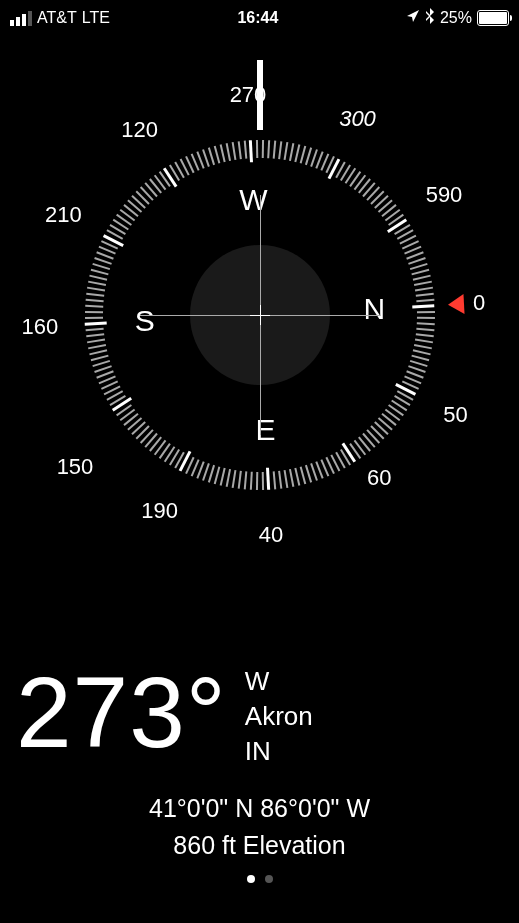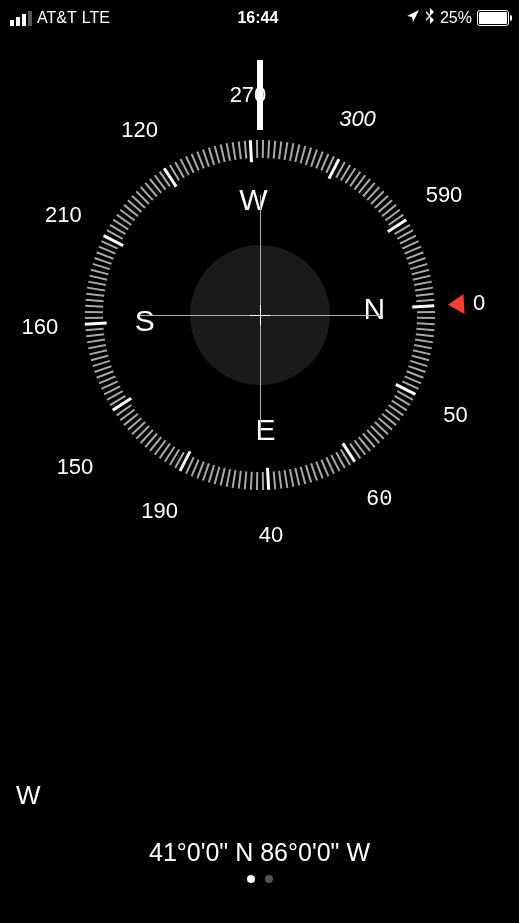--- a/index.html
+++ b/index.html
@@ -250,21 +250,21 @@
         <div class="tick" style="transform: rotate(75deg) translateY(-175px); top: 245px; left: 245px;"></div>
         <div class="tick" style="transform: rotate(77deg) translateY(-175px); top: 245px; left: 245px;"></div>
         <div class="tick" style="transform: rotate(79deg) translateY(-175px); top: 245px; left: 245px;"></div>
         <div class="tick" style="transform: rotate(81deg) translateY(-175px); top: 245px; left: 245px;"></div>
         <div class="tick" style="transform: rotate(83deg) translateY(-175px); top: 245px; left: 245px;"></div>
         <div class="tick" style="transform: rotate(85deg) translateY(-175px); top: 245px; left: 245px;"></div>
       </div>
     <div id="outer-labels">
         <div class="outer-label" style="left: 464.698px; top: 233.486px;">0</div>
         <div class="outer-label" style="left: 441.021px; top: 344.878px;">50</div>
-        <div class="outer-label" style="left: 364.821px; top: 429px; font-family: Liberation Mono, monospace;">60</div>
+        <div class="outer-label" style="left: 364.821px; top: 408px;">60</div>
         <div class="outer-label" style="left: 256.514px; top: 464.698px;">40</div>
         <div class="outer-label" style="left: 145.122px; top: 441.021px;">190</div>
         <div class="outer-label" style="left: 60.4925px; top: 364.821px; margin-top: 32px;">150</div>
         <div class="outer-label" style="left: 25.3015px; top: 256.514px;">160</div>
         <div class="outer-label" style="left: 48.9786px; top: 145.122px;">210</div>
         <div class="outer-label" style="left: 125.179px; top: 60.4925px;">120</div>
         <div class="outer-label" style="left: 233.486px; top: 25.3015px;">270</div>
         <div class="outer-label" style="left: 343px; top: 48.9786px; font-style: italic;">300</div>
         <div class="outer-label" style="left: 429.508px; top: 125.179px;">590</div>
       </div>
@@ -280,22 +280,26 @@
     <div class="crosshair-plus-h"></div>
     <div class="crosshair-plus-v"></div>
     <div class="heading-arrow" id="heading-arrow" style="left: 447.722px; top: 234.376px; transform: rotate(-183deg);">
         <div class="tri" style="transform: translate(-2px, -10px);"></div>
       </div>
   </div>
 </div>
 
 <div class="info">
   <div class="big-row">
+    <div class="deg">273°</div>
     <div class="side-info">
       <span>W</span>
+      <span>Akron</span>
+      <span>IN</span>
     </div>
   </div>
   <div class="coords">41°0'0" N  86°0'0" W</div>
+  <div class="elev">860 ft Elevation</div>
   <div class="page-dots">
     <span class="dot active"></span>
     <span class="dot"></span>
   </div>
 </div>
 
 </body></html>

